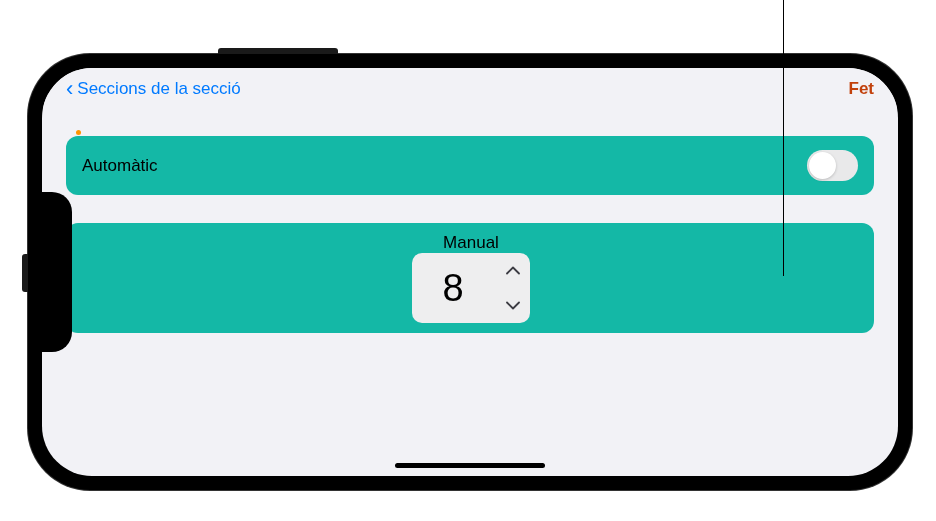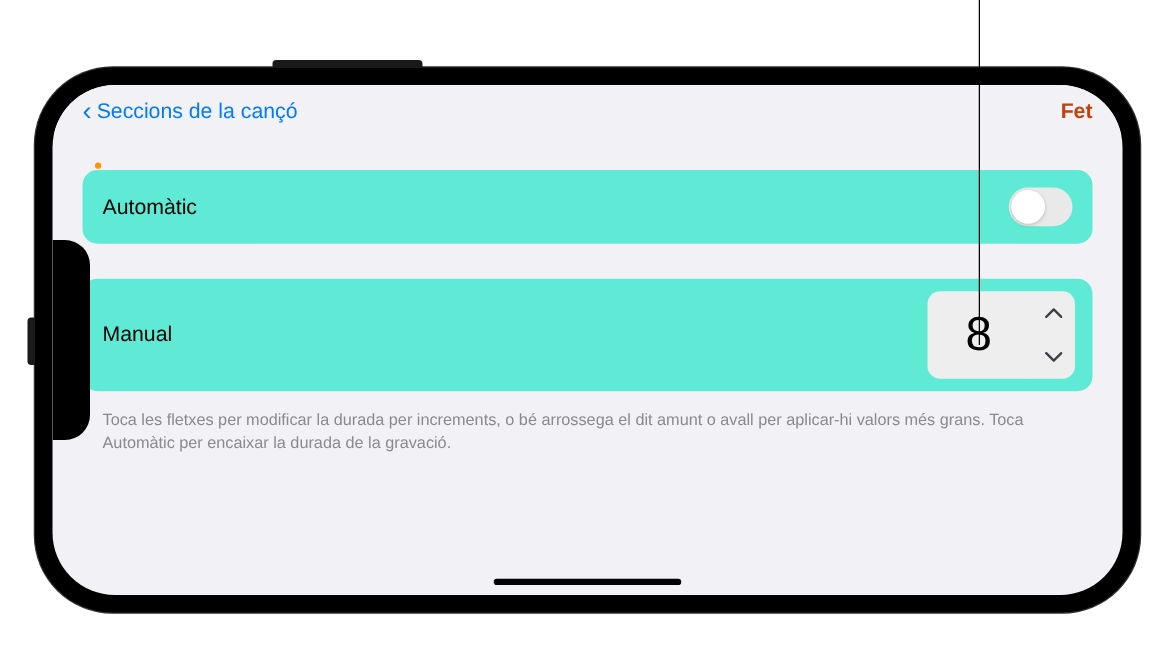--- a/index.html
+++ b/index.html
@@ -104,21 +104,21 @@
     .nav-right {
       color: #c2410c;
       font-size: 17px;
       font-weight: 600;
     }
     
     .content {
       padding: 28px 24px 0 24px;
     }
     .group {
-      background: #5eead4;
+      background: #14b8a6;
       border-radius: 12px;
       margin-bottom: 28px;
       overflow: hidden;
     }
     .row {
       display: flex;
       align-items: center;
       justify-content: space-between;
       padding: 14px 16px;
       min-height: 50px;
@@ -143,20 +143,21 @@
       width: 27px;
       height: 27px;
       background: #fff;
       border-radius: 50%;
       box-shadow: 0 1px 3px rgba(0,0,0,0.2);
     }
     
     .manual-row {
       padding: 10px 14px 10px 16px;
       min-height: 88px;
+      flex-direction: column;
     }
     .stepper {
       display: flex;
       align-items: stretch;
       background: #eeeeef;
       border-radius: 10px;
       height: 70px;
     }
     .stepper-value {
       width: 82px;
@@ -219,21 +220,21 @@
 
 <div class="phone">
   <div class="side-dot"></div>
   <div class="screen">
     <div class="notch"></div>
     <div class="dot"></div>
 
     <div class="navbar">
       <div class="nav-left">
         <span class="chev">‹</span>
-        <span>Seccions de la cançó</span>
+        <span>Seccions de la secció</span>
       </div>
       <div class="nav-right">Fet</div>
     </div>
 
     <div class="content">
 
       <div class="group">
         <div class="row">
           <span class="row-label">Automàtic</span>
           <div class="toggle">
@@ -256,19 +257,18 @@
               <div class="arrow">
                 <svg viewBox="0 0 14 9" fill="none">
                     <path d="M1 1.5L7 7.5L13 1.5" stroke="#3c3c43" stroke-width="1.8" stroke-linecap="round" stroke-linejoin="round"></path>
                   </svg>
               </div>
             </div>
           </div>
         </div>
       </div>
 
-      <div class="footer-text">Toca les fletxes per modificar la durada per increments, o bé arrossega el dit amunt o avall per aplicar-hi valors més grans. Toca Automàtic per encaixar la durada de la gravació.</div>
 
     </div>
 
     <div class="home-ind"></div>
   </div>
 </div>
 
 </body></html>

